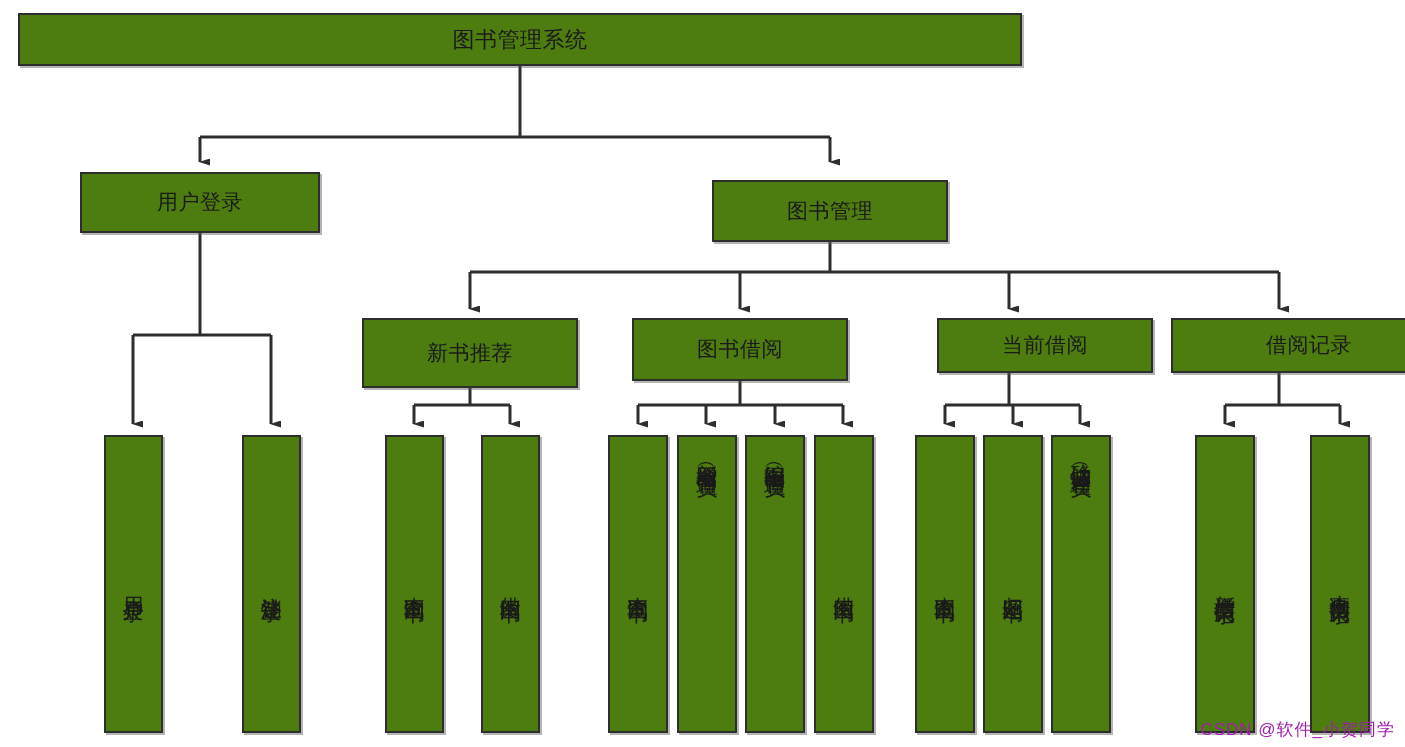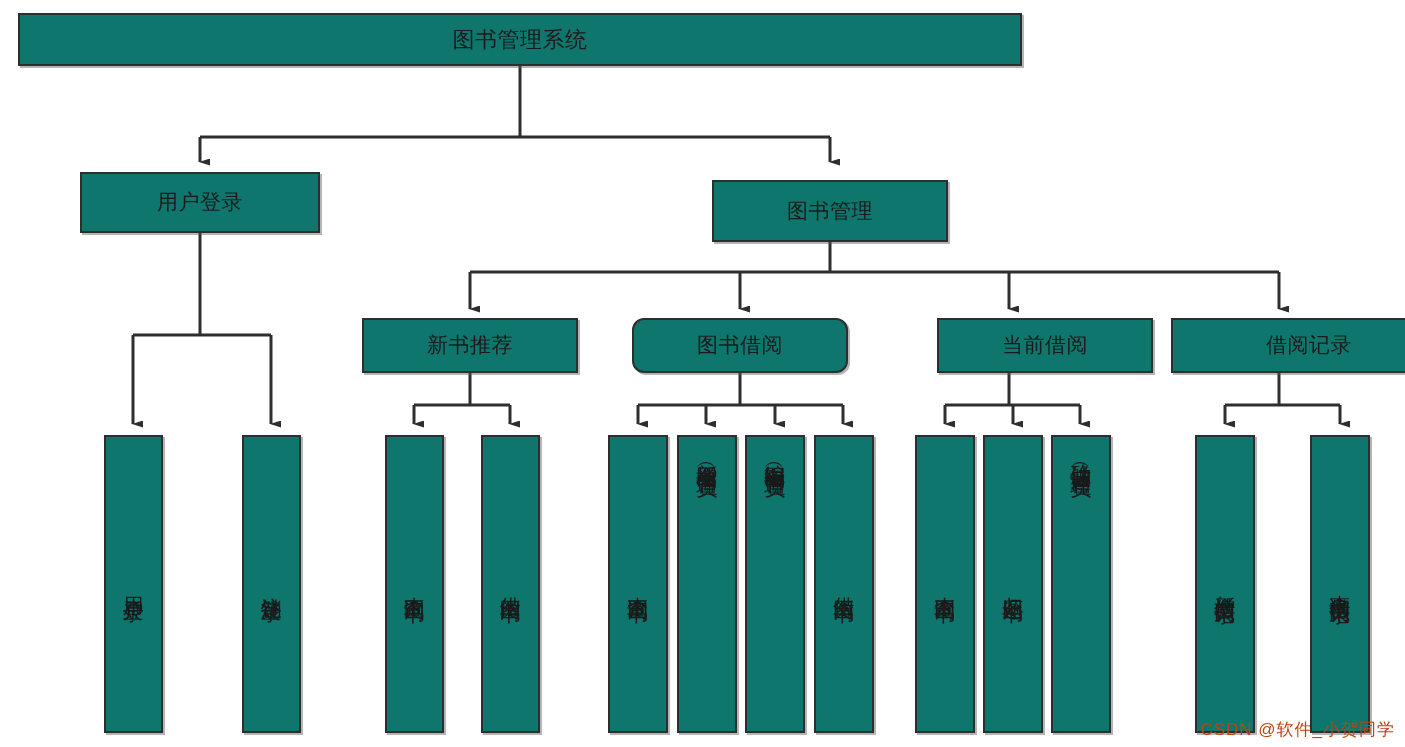--- a/index.html
+++ b/index.html
@@ -23,21 +23,21 @@
     position: absolute;
     left: 0;
     top: 0;
     width: 1405px;
     height: 747px;
     pointer-events: none;
   }
   .node {
     position: absolute;
     box-sizing: border-box;
-    background: #0f766e;
+    background: #4d7c0f;
     border: 2px solid #2e2e2e;
     box-shadow: 2px 2px 0 rgba(90,90,90,0.45);
     display: flex;
     align-items: center;
     justify-content: center;
     color: #1a1a1a;
   }
   .node .label {
     display: block;
     text-align: center;
@@ -65,21 +65,21 @@
   }
   .node.vertical.centered {
     align-items: center;
     padding-top: 0;
   }
   .watermark {
     position: absolute;
     right: 10px;
     bottom: 6px;
     font-size: 17px;
-    color: #c2410c;
+    color: #a21caf;
     letter-spacing: 1px;
     white-space: nowrap;
     user-select: none;
   }
 </style>
 </head>
 <body>
 
 <div id="diagram-root">
 
@@ -137,24 +137,24 @@
     <span class="label">图书管理系统</span>
   </div>
 
   <div class="node horizontal" style="left:80px; top:172px; width:240px; height:61px;">
     <span class="label">用户登录</span>
   </div>
   <div class="node horizontal" style="left:712px; top:172px; width:236px; height:62px;margin-top:8px;">
     <span class="label">图书管理</span>
   </div>
 
-  <div class="node horizontal" style="left:362px; top:318px; width:216px; height:55px;">
+  <div class="node horizontal" style="left:362px; top:318px; width:216px; height:70px;">
     <span class="label">新书推荐</span>
   </div>
-  <div class="node horizontal" style="left:632px; top:318px; width:216px; height:55px;border-radius:12px;">
+  <div class="node horizontal" style="left:632px; top:318px; width:216px; height:63px;">
     <span class="label">图书借阅</span>
   </div>
   <div class="node horizontal" style="left:901px; top:318px; width:216px; height:55px;margin-left:36px;">
     <span class="label">当前借阅</span>
   </div>
   <div class="node horizontal" style="left:1171px; top:318px; width:252px; height:55px;padding-left:24px;">
     <span class="label">借阅记录</span>
   </div>
 
   <div class="node vertical centered" style="left:104px; top:435px; width:59px; height:298px;">

